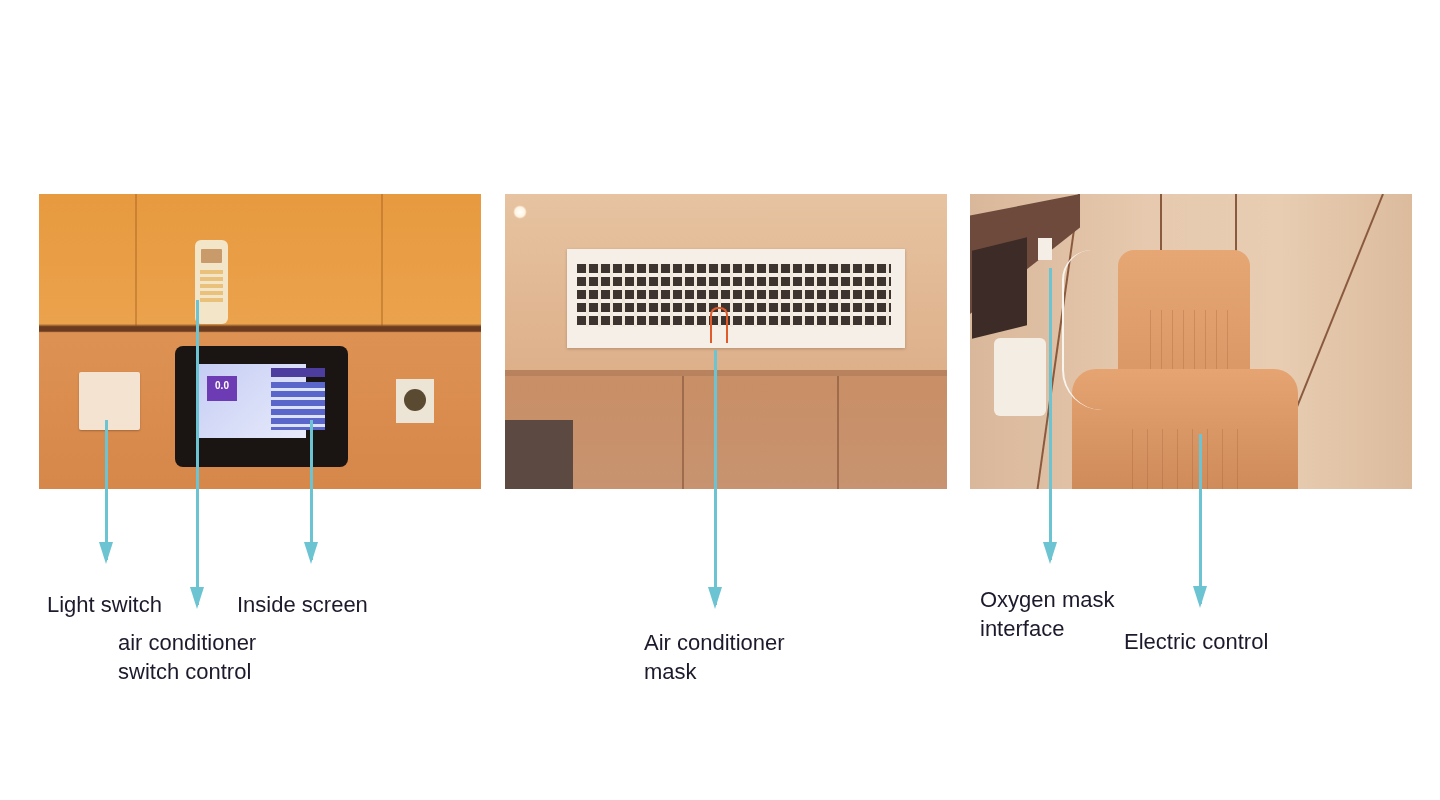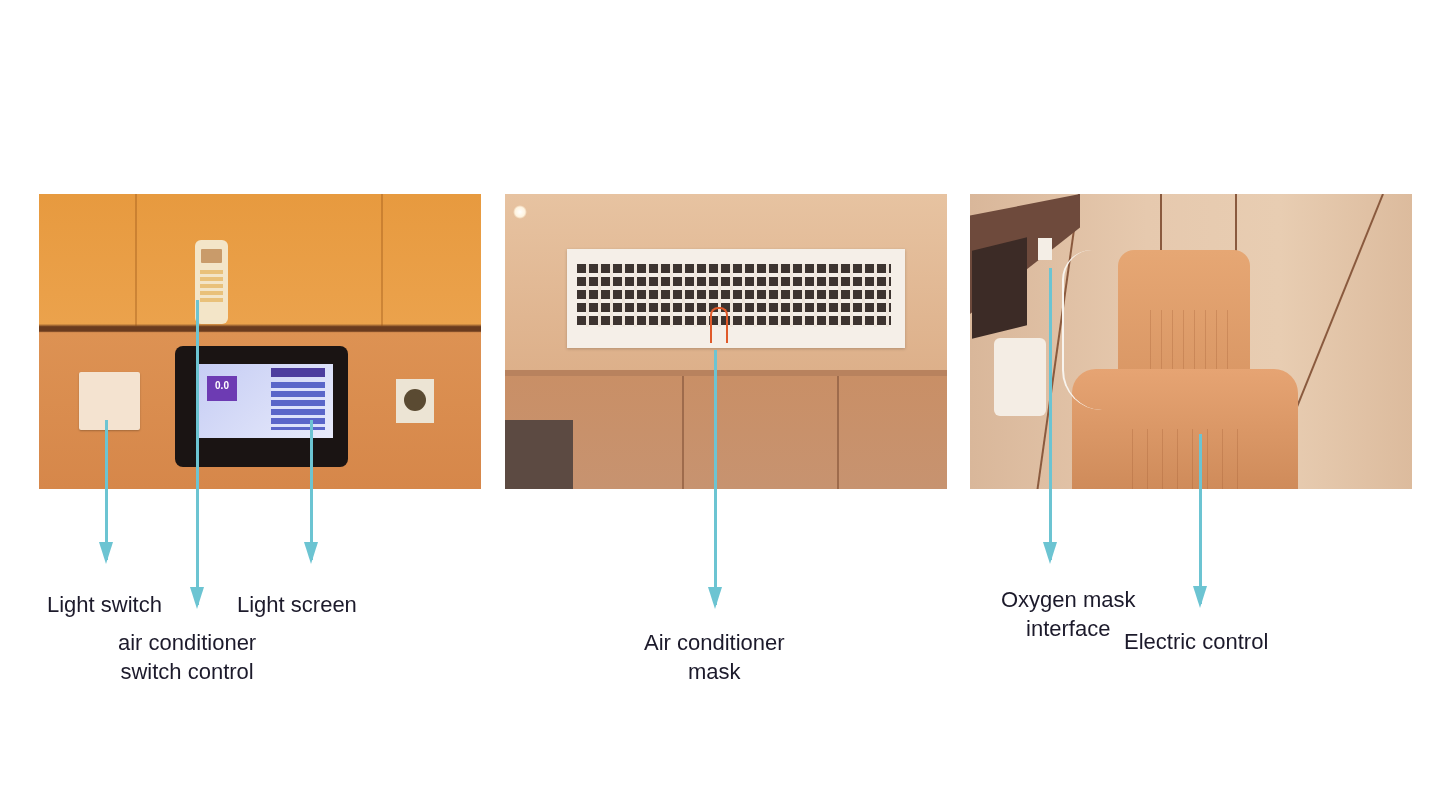--- a/index.html
+++ b/index.html
@@ -1,30 +1,30 @@
 <!DOCTYPE html>
 <html><head>
 <meta charset="utf-8">
 <style>
   html,body{margin:0;padding:0;background:#ffffff;}
   body{width:1440px;height:800px;position:relative;overflow:hidden;font-family:"Liberation Sans","DejaVu Sans",sans-serif;}
   .photo{position:absolute;top:194px;width:442px;height:295px;overflow:hidden;}
-  .label{position:absolute;color:#1c1a2b;font-size:22px;line-height:29px;text-align:center;white-space:nowrap;}
+  .label{position:absolute;color:#1c1a2b;font-size:22px;line-height:29px;white-space:nowrap;}
   .arrow{position:absolute;width:3px;background:#6cc4d2;}
   .arrow::after{content:"";position:absolute;left:-6px;bottom:-4px;border-left:7.5px solid transparent;border-right:7.5px solid transparent;border-top:22px solid #6cc4d2;}
 
   
   #p1{left:39px;background:linear-gradient(180deg,#e79a3f 0%,#eba24c 44%,#6a3b1e 45%,#6a3b1e 46.5%,#dd9253 47%,#d6874a 100%);}
   #p1 .panel{position:absolute;top:0;width:2px;height:132px;background:rgba(150,80,20,.35);}
   #p1 .remote{position:absolute;left:156px;top:46px;width:33px;height:84px;background:#f3e5c8;border-radius:6px;}
   #p1 .remote .disp{position:absolute;left:6px;top:9px;width:21px;height:14px;background:#c99b6a;border-radius:1px;}
   #p1 .remote .btns{position:absolute;left:5px;top:30px;width:23px;height:34px;background:repeating-linear-gradient(180deg,#e9c17a 0 4px,transparent 4px 7px);}
   #p1 .switch{position:absolute;left:40px;top:178px;width:61px;height:58px;background:#f4e3d0;border-radius:2px;box-shadow:0 1px 2px rgba(0,0,0,.25);}
   #p1 .screen{position:absolute;left:136px;top:152px;width:173px;height:121px;background:#1a1413;border-radius:8px;}
-  #p1 .screen .ui{position:absolute;left:24px;top:18px;width:107px;height:74px;background:linear-gradient(135deg,#c6cdf4,#e8ebfb);padding-left:27px;}
+  #p1 .screen .ui{position:absolute;left:24px;top:18px;width:107px;height:74px;background:linear-gradient(135deg,#c6cdf4,#e8ebfb);}
   #p1 .screen .big{position:absolute;left:8px;top:12px;width:30px;height:25px;background:#6d3bb3;color:#fff;font-size:10px;font-weight:bold;text-align:center;line-height:19px;}
   #p1 .screen .hdr{position:absolute;left:72px;top:4px;width:54px;height:9px;background:#4d3d9e;}
   #p1 .screen .grid{position:absolute;left:72px;top:18px;width:54px;height:48px;background:repeating-linear-gradient(180deg,#5a66c9 0 6px,#dde2fb 6px 9px);}
   #p1 .outlet{position:absolute;left:357px;top:185px;width:38px;height:44px;background:#ece4d4;}
   #p1 .outlet::after{content:"";position:absolute;left:8px;top:10px;width:22px;height:22px;border-radius:50%;background:#5a4a32;}
 
   
   #p2{left:505px;background:linear-gradient(180deg,#e7c3a1 0%,#ddb08a 60%,#c98f66 61%,#c79370 100%);}
   #p2 .ledge{position:absolute;left:0;top:176px;width:100%;height:6px;background:#b8825e;}
   #p2 .vent{position:absolute;left:62px;top:55px;width:338px;height:99px;background:#f5efe8;box-shadow:0 1px 3px rgba(0,0,0,.2);}
@@ -104,25 +104,25 @@
 <div class="arrow" style="left:1199px;top:434px;height:170px"></div>
 
 <div class="label" style="left:47px;top:590px">
   <div>Light switch</div>
 </div>
 <div class="label" style="left:118px;top:628px">
   <div>air conditioner</div>
   <div>switch control</div>
 </div>
 <div class="label" style="left:237px;top:590px">
-  <div>Light screen</div>
+  <div>Inside screen</div>
 </div>
 <div class="label" style="left:644px;top:628px">
   <div>Air conditioner</div>
   <div>mask</div>
 </div>
-<div class="label" style="left:1001px;top:585px">
+<div class="label" style="left:980px;top:585px">
   <div>Oxygen mask</div>
   <div>interface</div>
 </div>
 <div class="label" style="left:1124px;top:627px">
   <div>Electric control</div>
 </div>
 
 </body></html>

